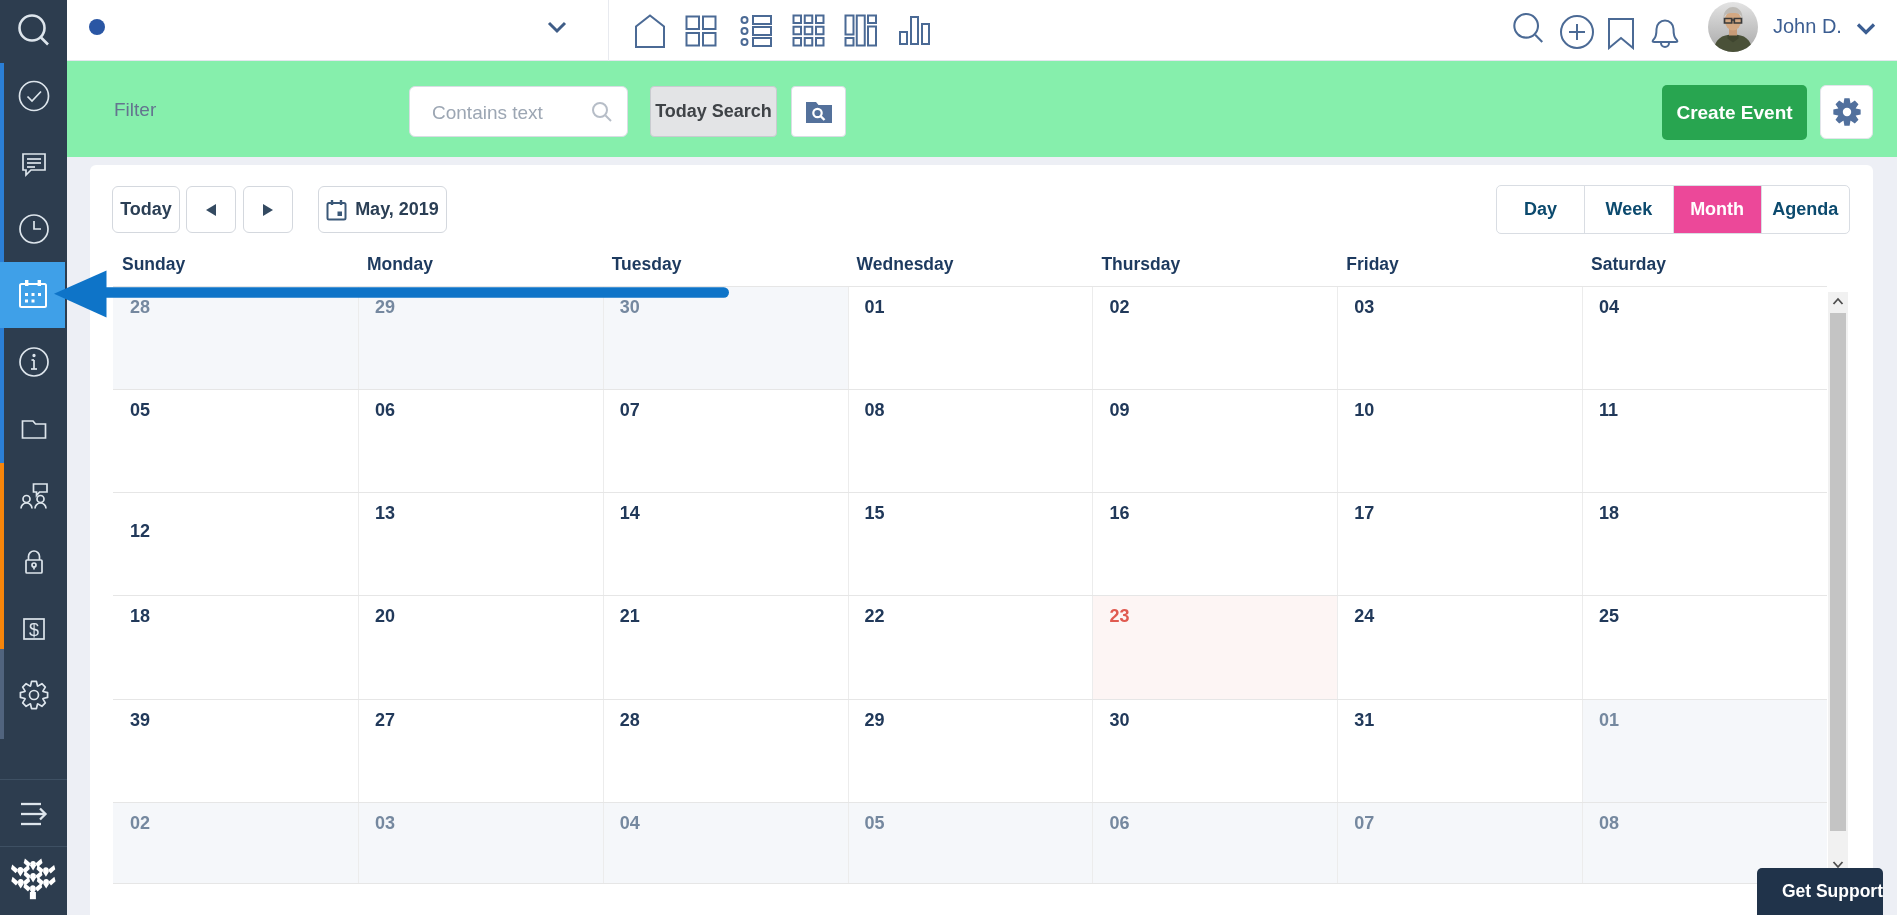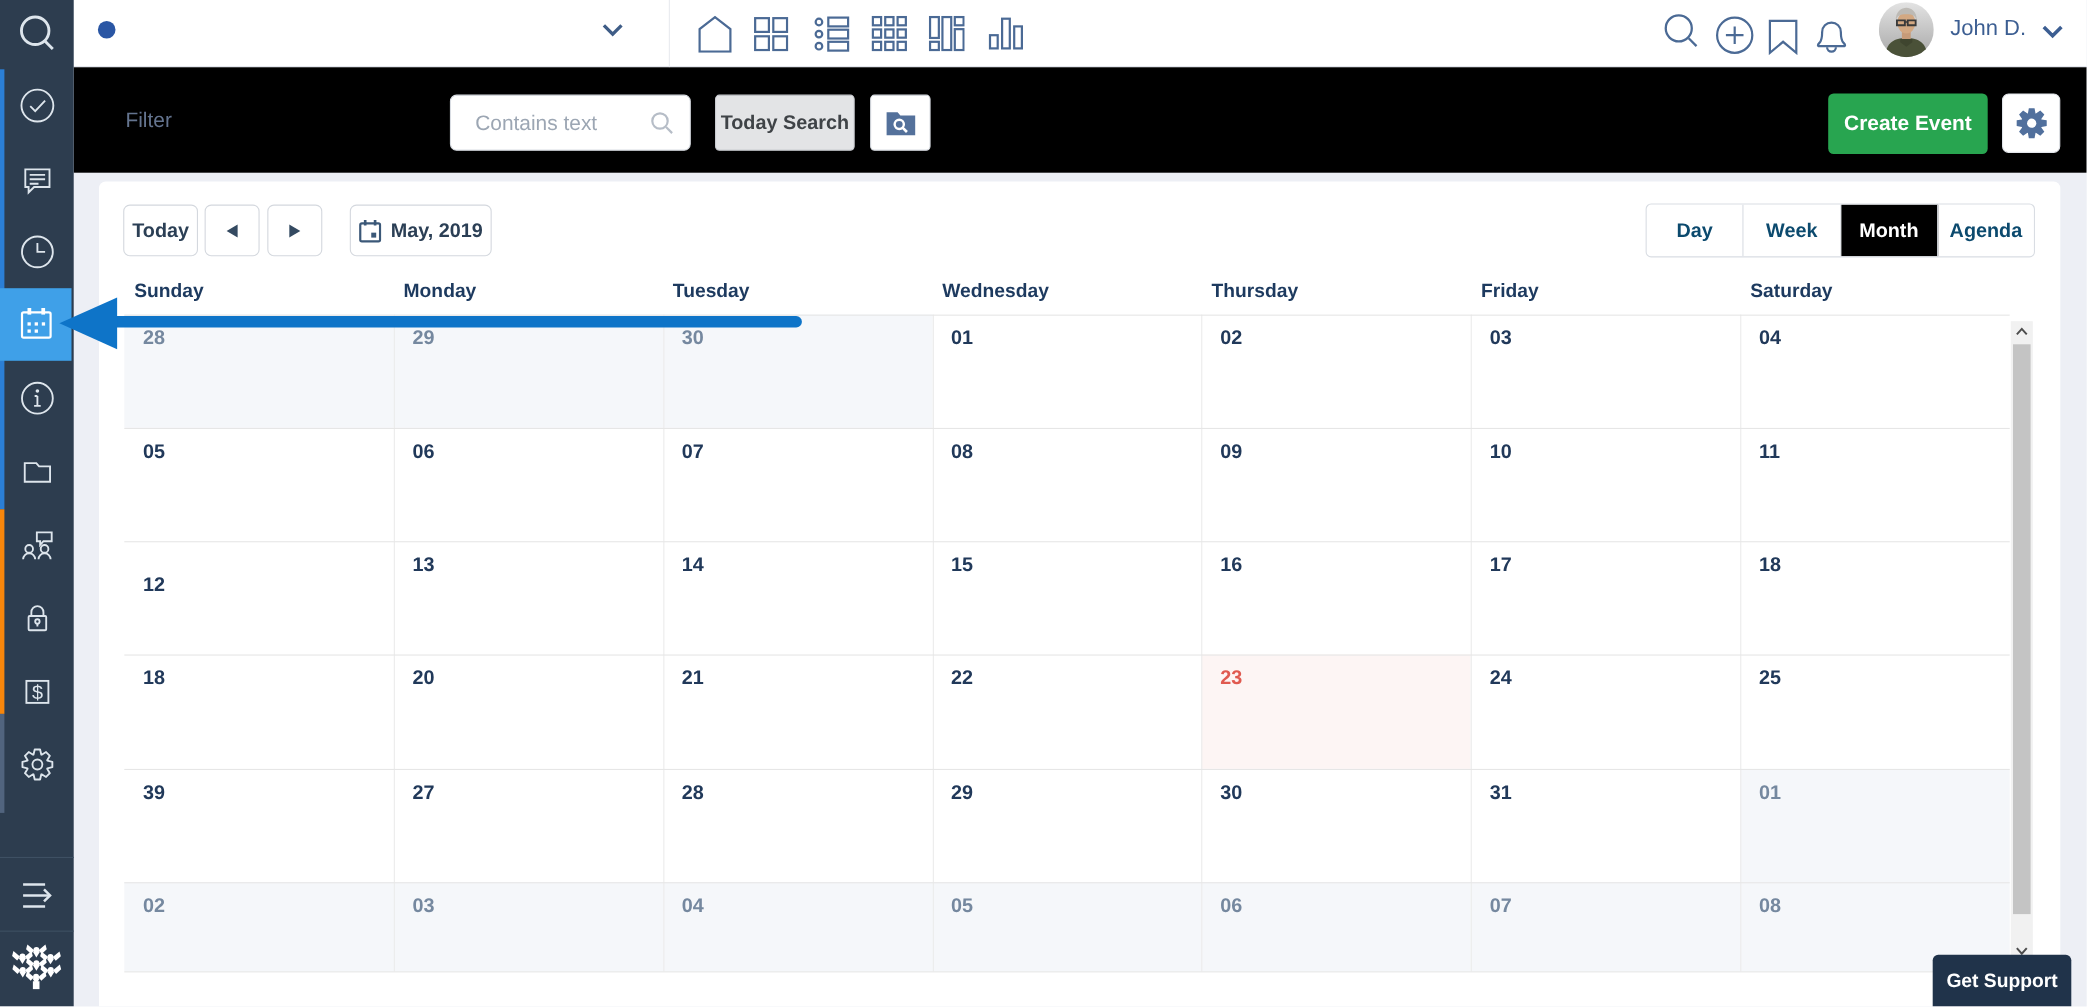--- a/index.html
+++ b/index.html
@@ -18,21 +18,21 @@
 
 #topbar { position:absolute; left:67px; top:0; width:1830px; height:61px; background:#fff; z-index:20; border-bottom:1px solid #e4e7ee; }
 #titledot { position:absolute; left:22px; top:19px; width:16px; height:16px; border-radius:50%; background:#2a56a4; }
 #apptitle { position:absolute; left:49px; top:13px; font-size:20px; color:#41608c; letter-spacing:0.4px; }
 #topdivider { position:absolute; left:541px; top:0; width:1px; height:61px; background:#e8eaef; }
 .topicon { position:absolute; top:0; height:61px; display:flex; align-items:center; justify-content:center; }
 .topicon svg { stroke:#4b6a95; fill:none; stroke-width:2; }
 #johnd { position:absolute; left:1706px; top:15px; font-size:20px; color:#3c5e92; }
 
 
-#filterbar { position:absolute; left:67px; top:61px; width:1830px; height:96px; background:#000000; }
+#filterbar { position:absolute; left:67px; top:61px; width:1830px; height:96px; background:#86efac; }
 #filterlabel { position:absolute; left:47px; top:38px; font-size:19px; color:#64748f; }
 .whitebox { position:absolute; background:#fff; border:1px solid #d9dde3; border-radius:4px; }
 #choosebox { left:103px; top:24px; width:221px; height:53px; }
 #choosetext { position:absolute; left:24px; top:15px; font-size:19.5px; color:#3f4449; }
 #containsbox { left:342px; top:25px; width:219px; height:51px; border-radius:6px; }
 #containstext { position:absolute; left:22px; top:15px; font-size:19px; color:#9ca6b3; }
 #savebtn { position:absolute; left:583px; top:25px; width:127px; height:51px; background:#e3e4e6; border:1px solid #c9cbd0; border-radius:4px; font-size:18px; font-weight:bold; color:#3f4347; text-align:center; line-height:49px; }
 #folderbtn { left:724px; top:25px; width:55px; height:51px; border-radius:4px; display:flex; align-items:center; justify-content:center; }
 #createbtn { position:absolute; left:1595px; top:24px; width:145px; height:55px; background:#28a550; border-radius:5px; color:#fff; font-size:19px; font-weight:bold; text-align:center; line-height:55px; }
 #gearbtn { left:1753px; top:24px; width:53px; height:54px; border-radius:6px; border:1px solid #e2e5ea; display:flex; align-items:center; justify-content:center; }
@@ -40,38 +40,38 @@
 
 #panel { position:absolute; left:90px; top:165px; width:1783px; height:750px; background:#fff; border-radius:6px 6px 0 0; }
 .toolbtn { position:absolute; background:#fff; border:1px solid #d4d8de; border-radius:6px; display:flex; align-items:center; justify-content:center; font-weight:bold; color:#2b3f55; }
 #todaybtn  { left:112px; top:186px; width:68px; height:47px; font-size:18px; }
 #prevbtn { left:186px; top:186px; width:50px; height:47px; }
 #nextbtn { left:243px; top:186px; width:50px; height:47px; }
 #maybtn  { left:318px; top:186px; width:129px; height:47px; font-size:18px; gap:8px; }
 #views { position:absolute; left:1496px; top:185px; width:354px; height:49px; border:1px solid #d9dde3; border-radius:5px; background:#fff; display:flex; overflow:hidden; }
 .view { flex:1; display:flex; align-items:center; justify-content:center; font-size:18px; font-weight:bold; color:#0c4a6e; border-right:1px solid #d9dde3; }
 .view:last-child { border-right:none; }
-.view.active { background:#000000; color:#fff; }
+.view.active { background:#ec4899; color:#fff; }
 .dayhead { position:absolute; top:254px; font-size:17.5px; font-weight:bold; color:#1d3a5f; }
 .cell { position:absolute; background:#fff; }
 .cell span { position:absolute; left:17px; top:11px; font-size:18px; font-weight:bold; color:#21395a; }
 .cell.other { background:#f5f7fa; }
 .cell.other span { color:#75889f; }
 .cell.today { background:#fdf5f4; }
 .cell.today span { color:#e05a50; }
 .vline { position:absolute; width:1px; background:#ececec; }
 .hline { position:absolute; height:1px; background:#e6e6e6; }
 
 
 #sbar { position:absolute; left:1827.5px; top:291.5px; width:20px; height:591.5px; background:#f1f1f1; }
 #sthumb { position:absolute; left:2px; top:21px; width:16px; height:518px; background:#c4c4c4; }
 
 
 #arrow { position:absolute; left:0; top:0; z-index:40; }
-#support { position:absolute; left:1757px; top:868px; width:126px; height:47px; background:#20334a; border-radius:5px 5px 0 0; color:#fff; font-size:17.5px; font-weight:bold; text-align:center; line-height:47px; z-index:50; }
+#support { position:absolute; left:1757px; top:868px; width:126px; height:47px; background:#20334a; border-radius:5px 5px 0 0; color:#fff; font-size:17.5px; font-weight:bold; text-align:right; line-height:47px; z-index:50; }
 </style>
 </head>
 <body>
 
 <div id="sidebar">
   <div class="strip" style="top:63px;height:400px;background:#2b7fd6"></div>
   <div class="strip" style="top:463px;height:186px;background:#f8860b"></div>
   <div class="strip" style="top:649px;height:90px;background:#51647e"></div>
 
   <div class="sideitem" style="top:0px;height:62px">

